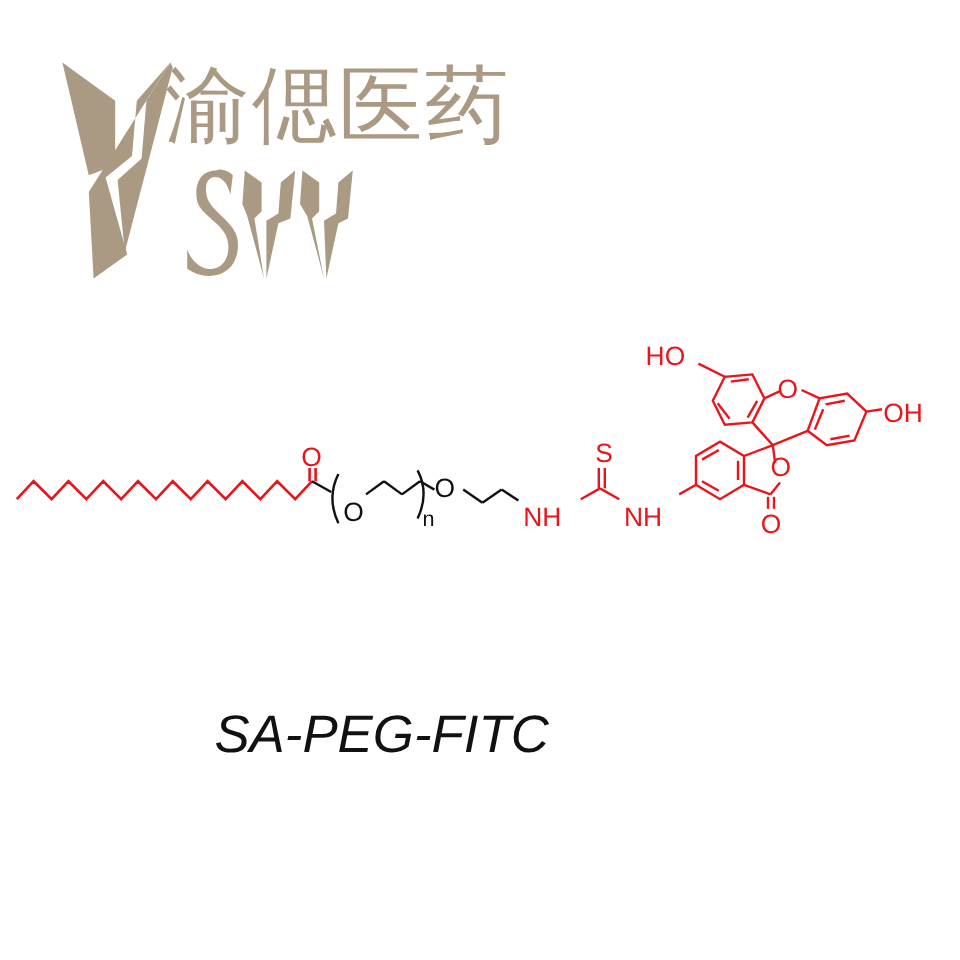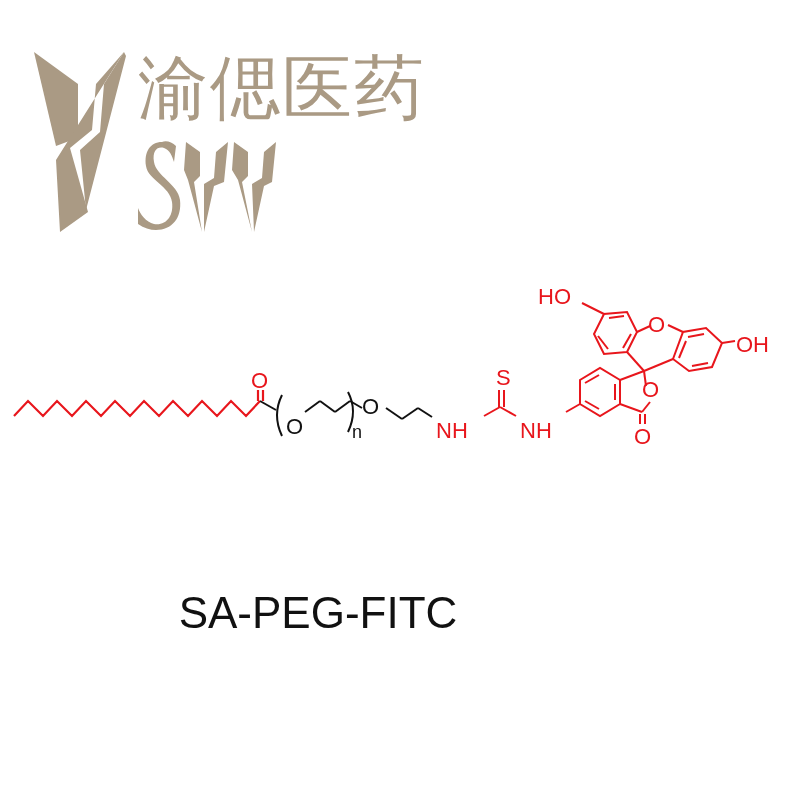--- a/index.html
+++ b/index.html
@@ -1,27 +1,28 @@
 <!DOCTYPE html>
 <html><head>
   <meta charset="utf-8">
   <style>
     html, body { margin: 0; padding: 0; background: #ffffff; }
     body { width: 800px; height: 800px; position: relative; overflow: hidden; }
-    .logo { position: absolute; left: 0; top: 0; width: 676px; height: 260px; }
+    .logo { position: absolute; left: 0; top: 0; width: 676px; height: 260px; padding-left: 18px; }
     .logo-cn {
       position: absolute; left: 138px; top: 48px;
       font-family: "DejaVu Serif", serif; font-size: 70px; letter-spacing: 2px;
       line-height: 80px; white-space: nowrap;
     }
     .structure { position: absolute; left: 0; top: 260px; width: 800px; height: 200px; }
     .caption {
       position: absolute; left: 0; width: 636px; top: 588px; text-align: center;
       font-family: "Liberation Sans", sans-serif; font-size: 44px; color: #111111;
       line-height: 50px;
+      font-style: italic;
     }
     svg text { font-family: "Liberation Sans", sans-serif; }
   </style>
 </head>
 <body>
 
 <div class="logo">
   <svg width="800" height="260" viewBox="0 0 800 260">
 
     <g fill="#aa9a84">

